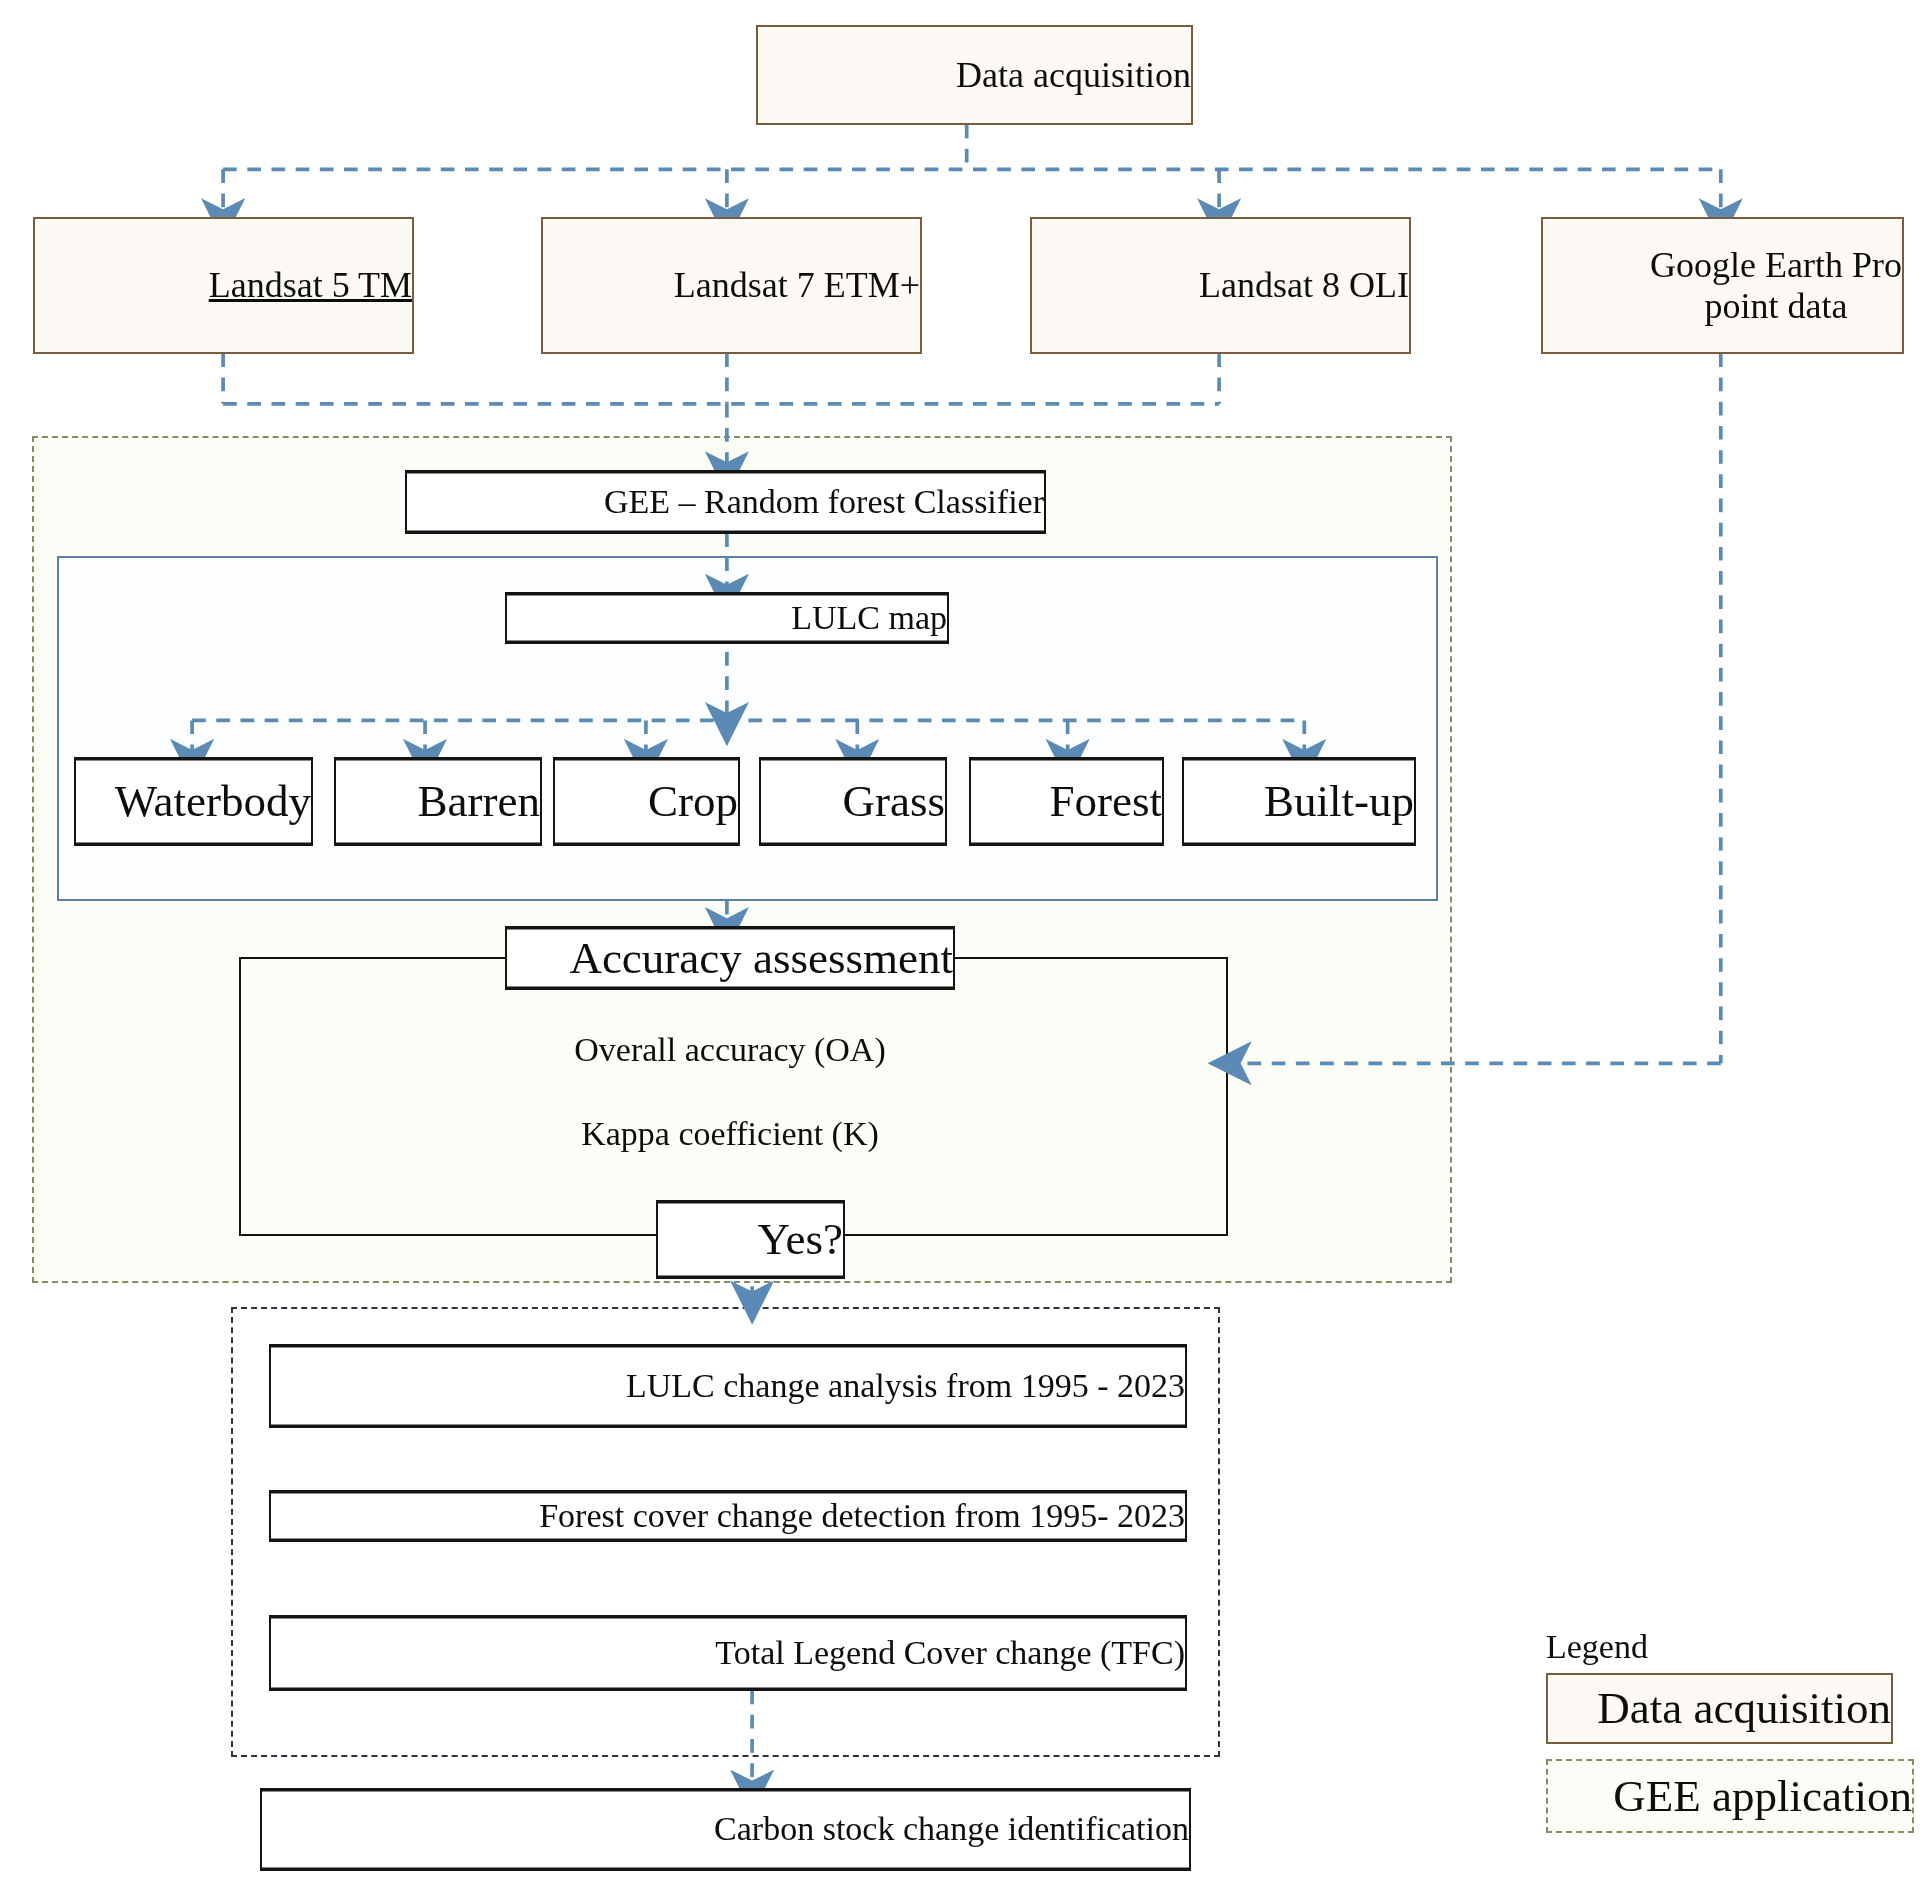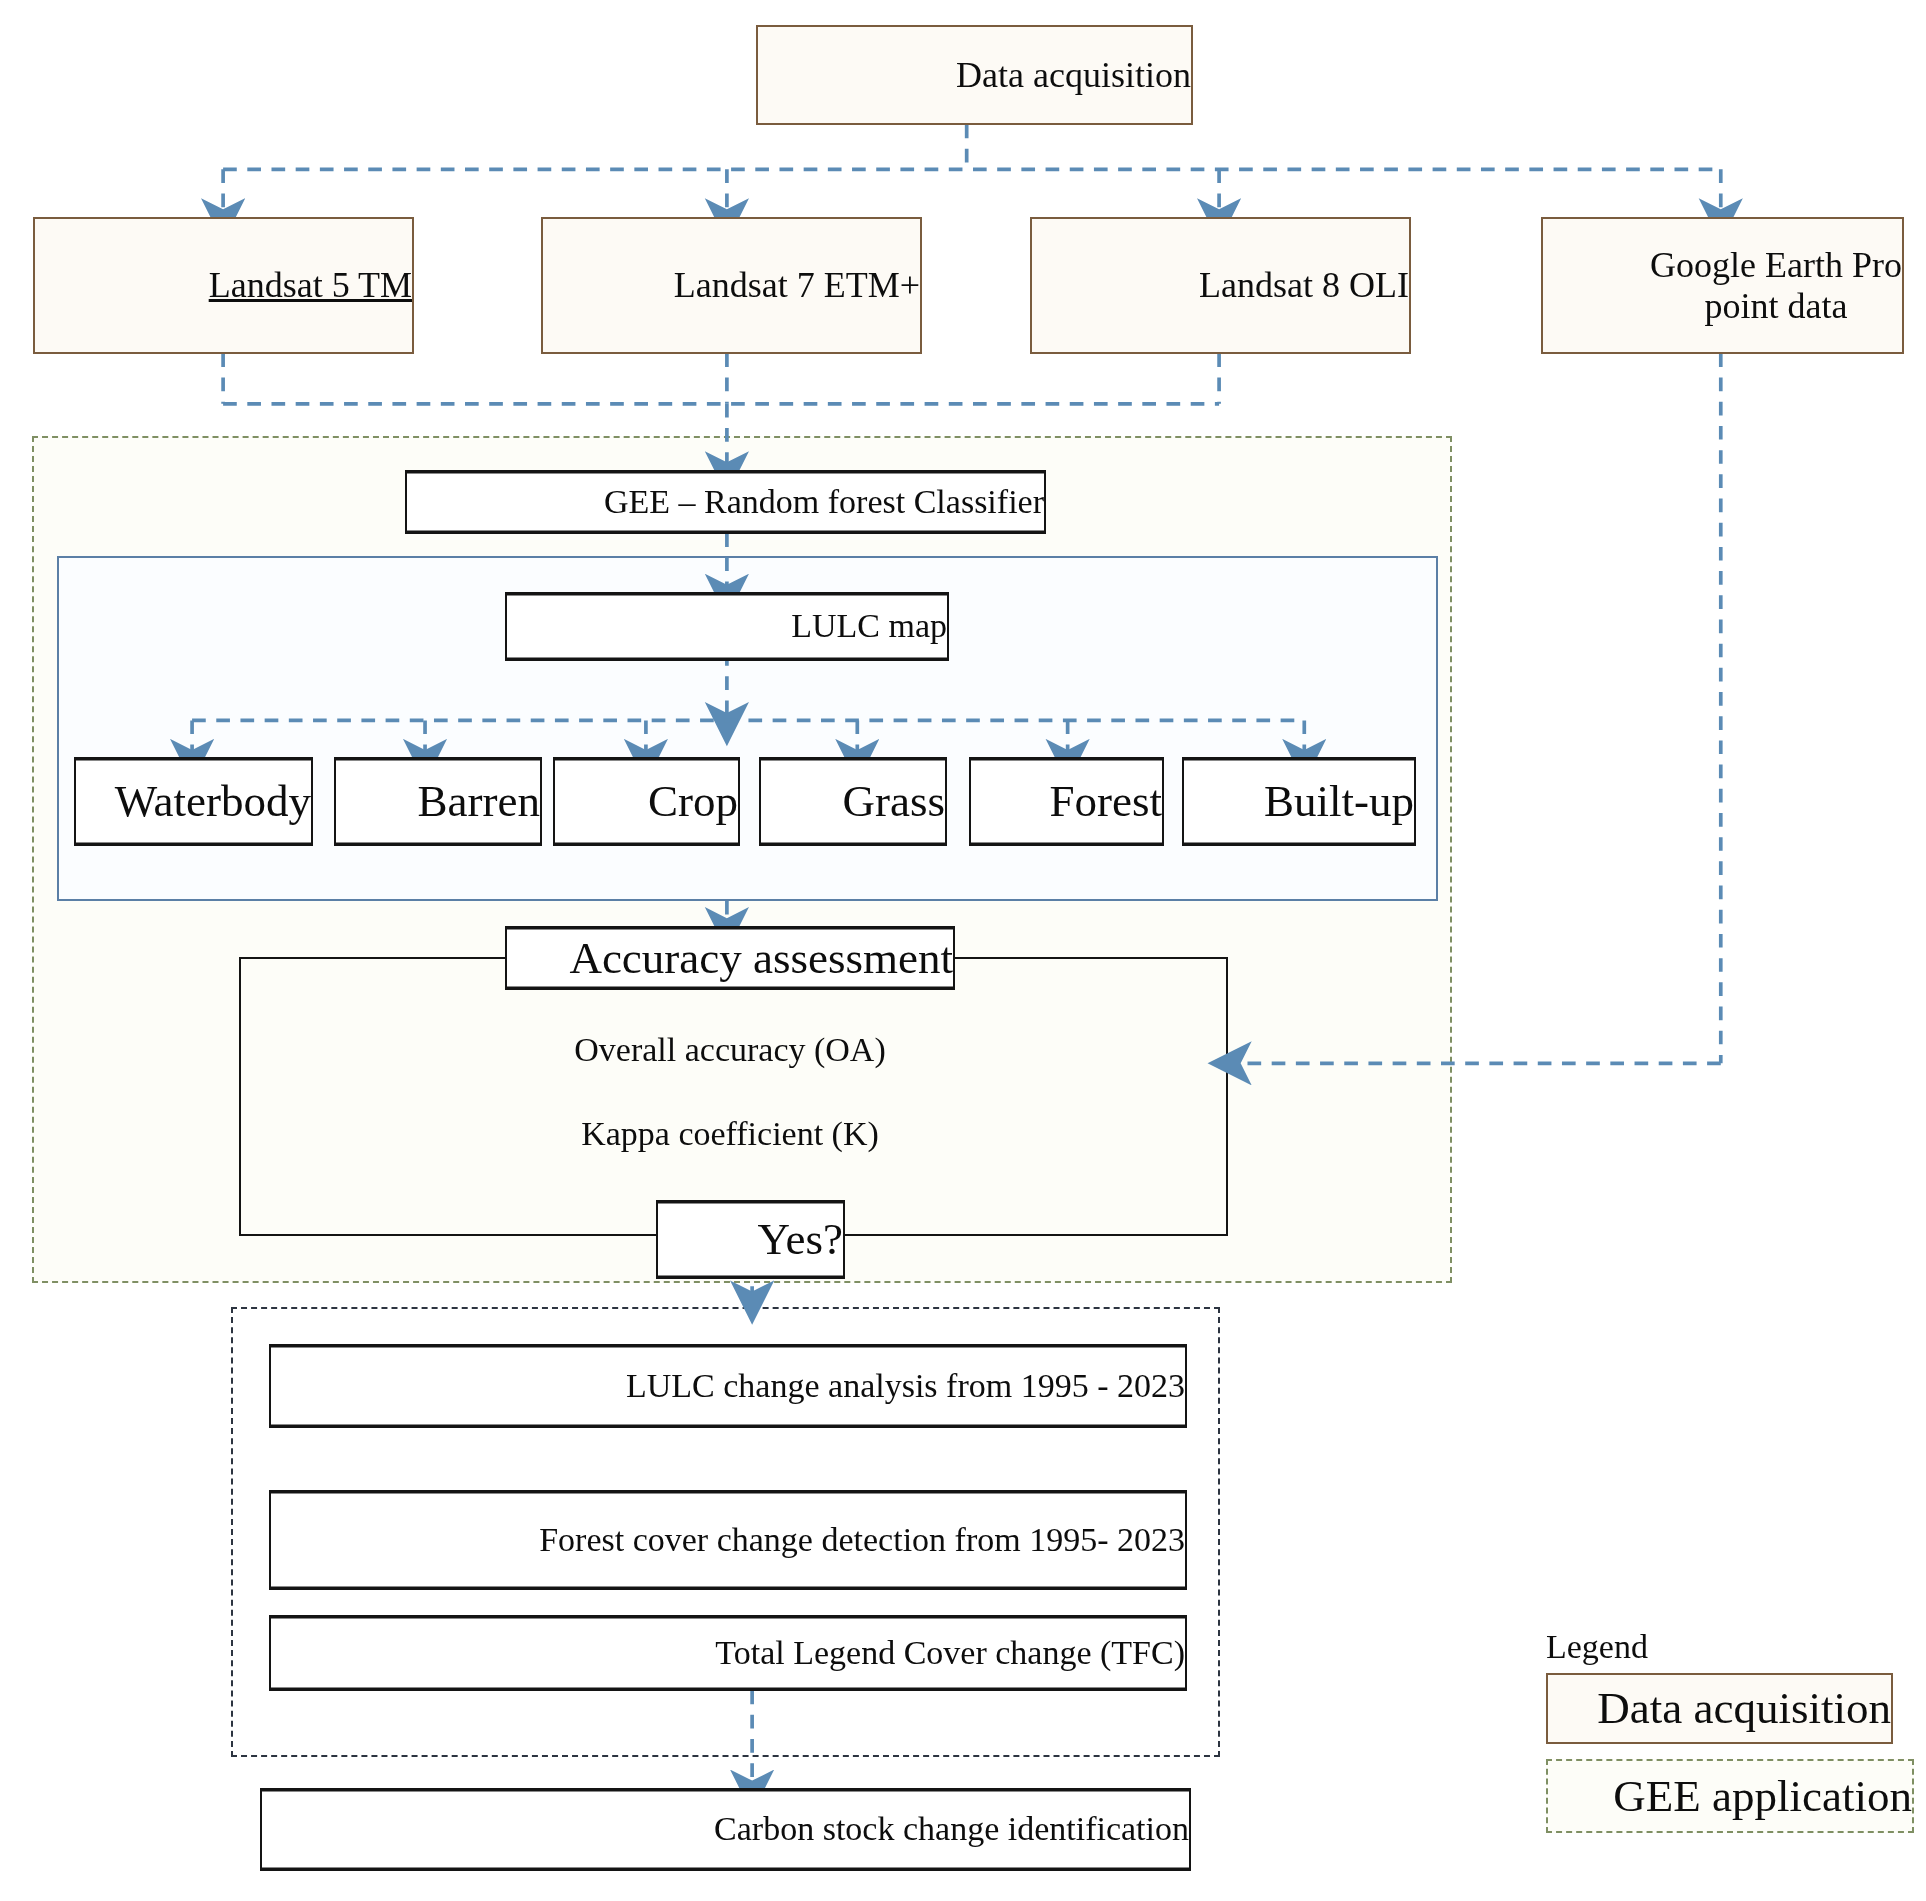--- a/index.html
+++ b/index.html
@@ -151,21 +151,21 @@
 
   <div class="node brown f68 z-top" style="left:1541px;top:217px;width:363px;height:137px;white-space:pre-line;">
     <span style="white-space:pre-line;">Google Earth Pro
 point data</span>
   </div>
 
   <div class="node blk f64 z-top" style="left:405px;top:470px;width:641px;height:64px;">
     <span>GEE – Random forest Classifier</span>
   </div>
 
-  <div class="node blk f64 z-top" style="left:505px;top:592px;width:444px;height:69px;padding-left:24px;">
+  <div class="node blk f64 z-top" style="left:505px;top:592px;width:444px;height:52px;padding-left:24px;">
     <span>LULC map</span>
   </div>
 
   <div class="node blk f62 z-top" style="left:74px;top:757px;width:239px;height:89px;">
     <span>Waterbody</span>
   </div>
   <div class="node blk f62 z-top" style="left:334px;top:757px;width:208px;height:89px;">
     <span>Barren</span>
   </div>
   <div class="node blk f62 z-top" style="left:553px;top:757px;width:187px;height:89px;">
@@ -193,21 +193,21 @@
     <span>Kappa coefficient (K)</span>
   </div>
 
   <div class="node blk f62 z-top" style="left:656px;top:1200px;width:189px;height:79px;">
     <span>Yes?</span>
   </div>
 
   <div class="node blk f64 z-top" style="left:269px;top:1344px;width:918px;height:84px;">
     <span>LULC change analysis from 1995 - 2023</span>
   </div>
-  <div class="node blk f64 z-top" style="left:269px;top:1490px;width:918px;height:100px;">
+  <div class="node blk f64 z-top" style="left:269px;top:1490px;width:918px;height:52px;">
     <span>Forest cover change detection from 1995- 2023</span>
   </div>
   <div class="node blk f64 z-top" style="left:269px;top:1615px;width:918px;height:76px;">
     <span>Total Legend Cover change (TFC)</span>
   </div>
 
   <div class="node blk f64 z-top" style="left:260px;top:1788px;width:931px;height:83px;">
     <span>Carbon stock change identification</span>
   </div>
 

